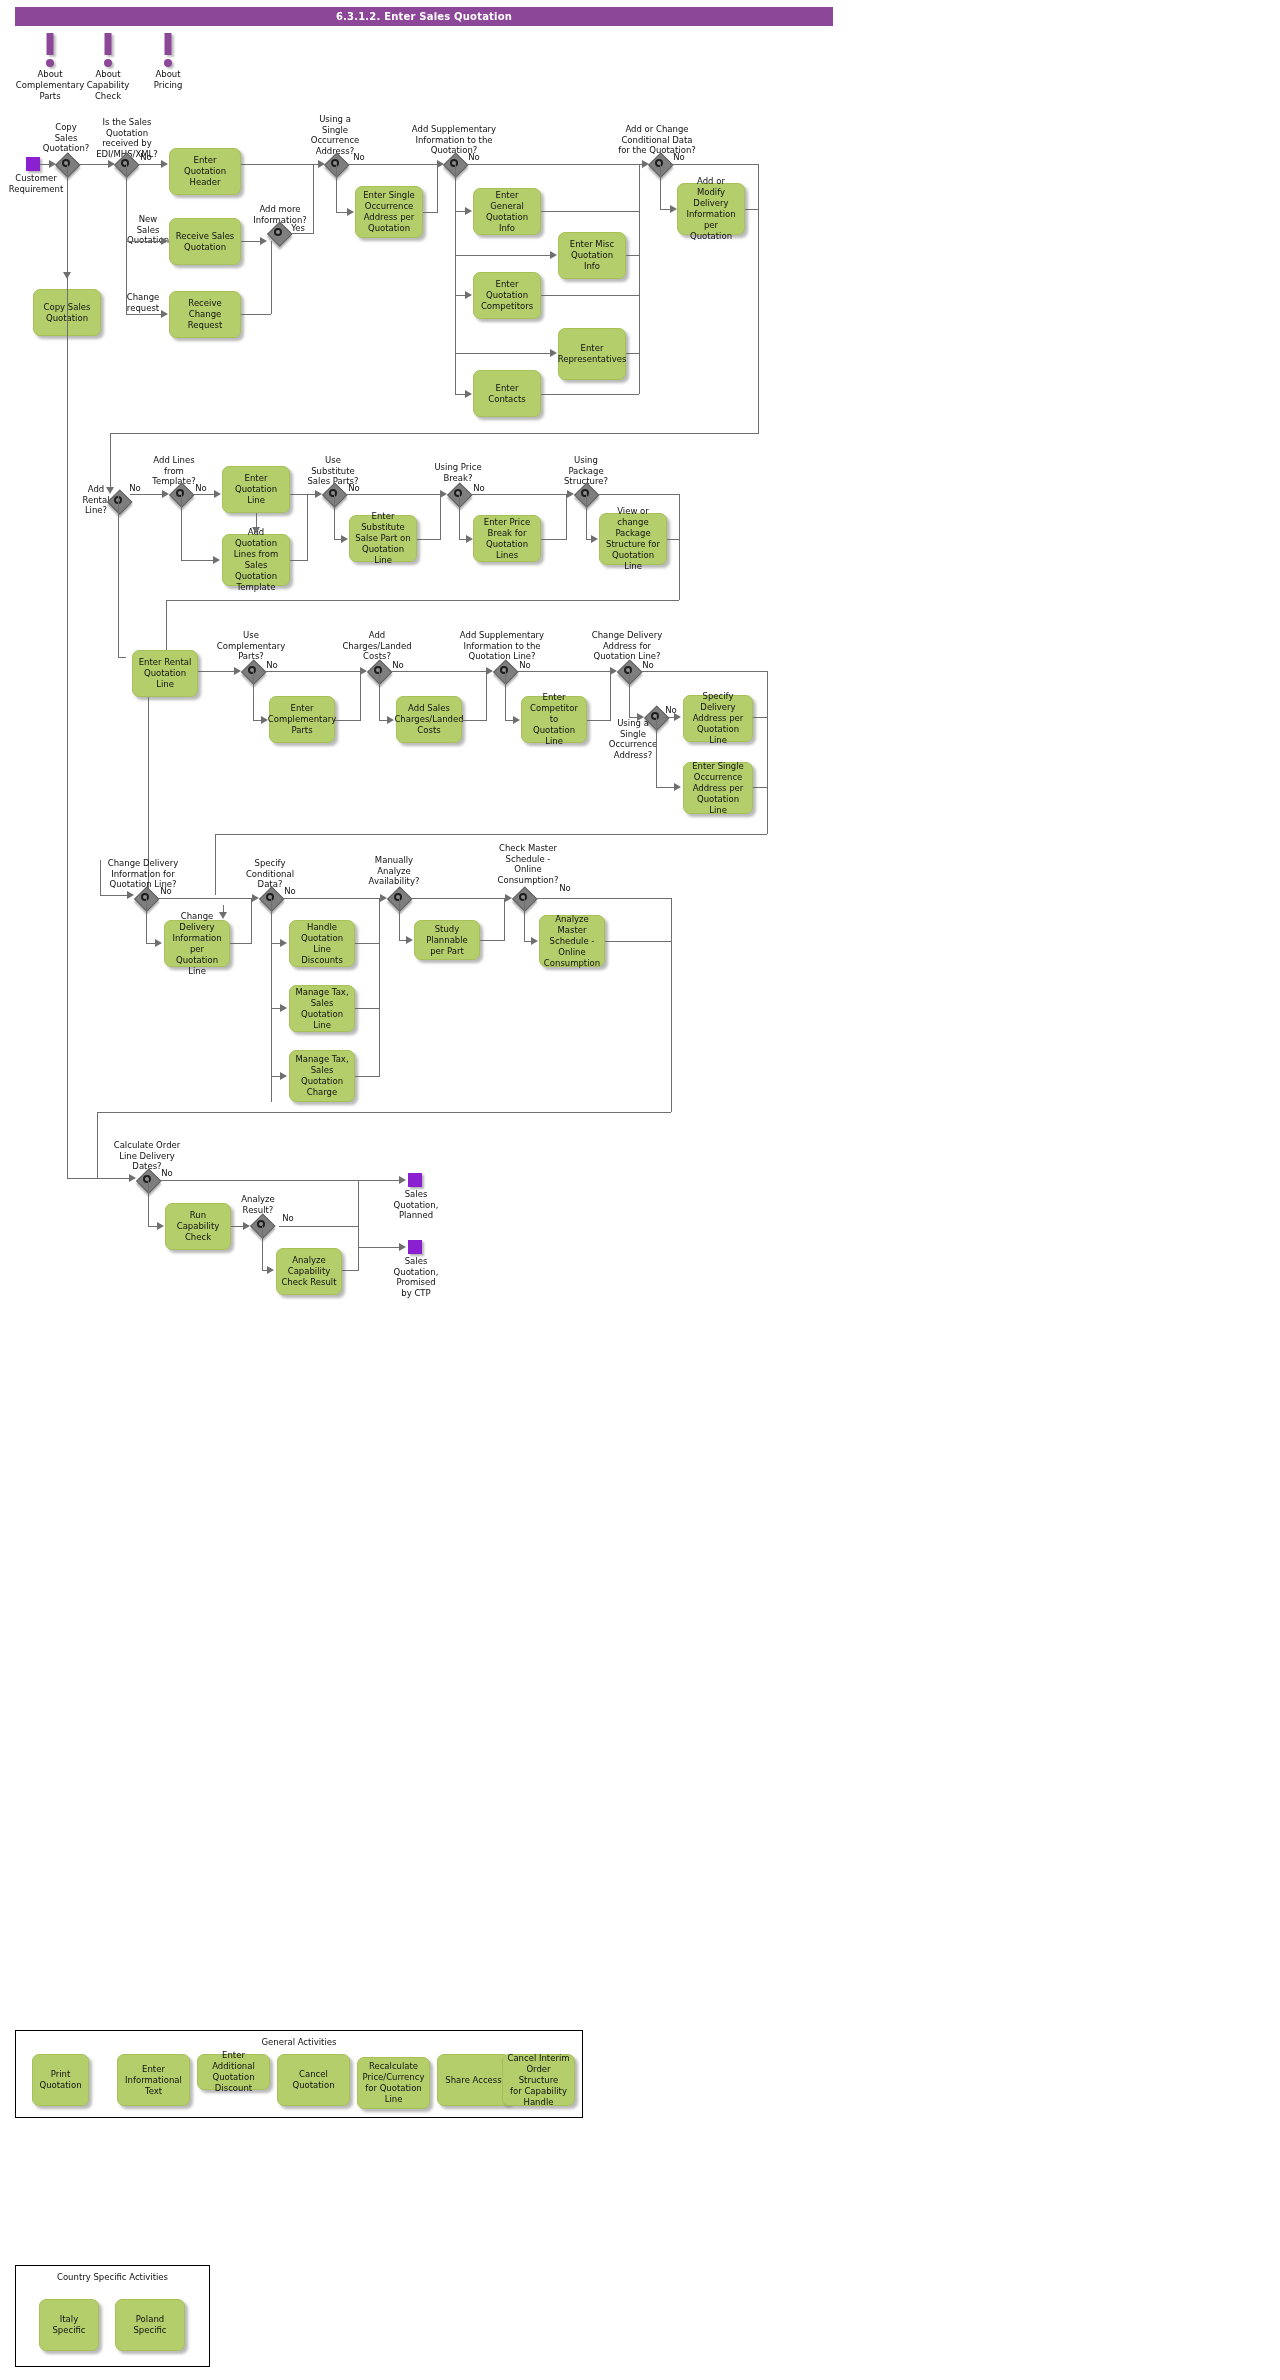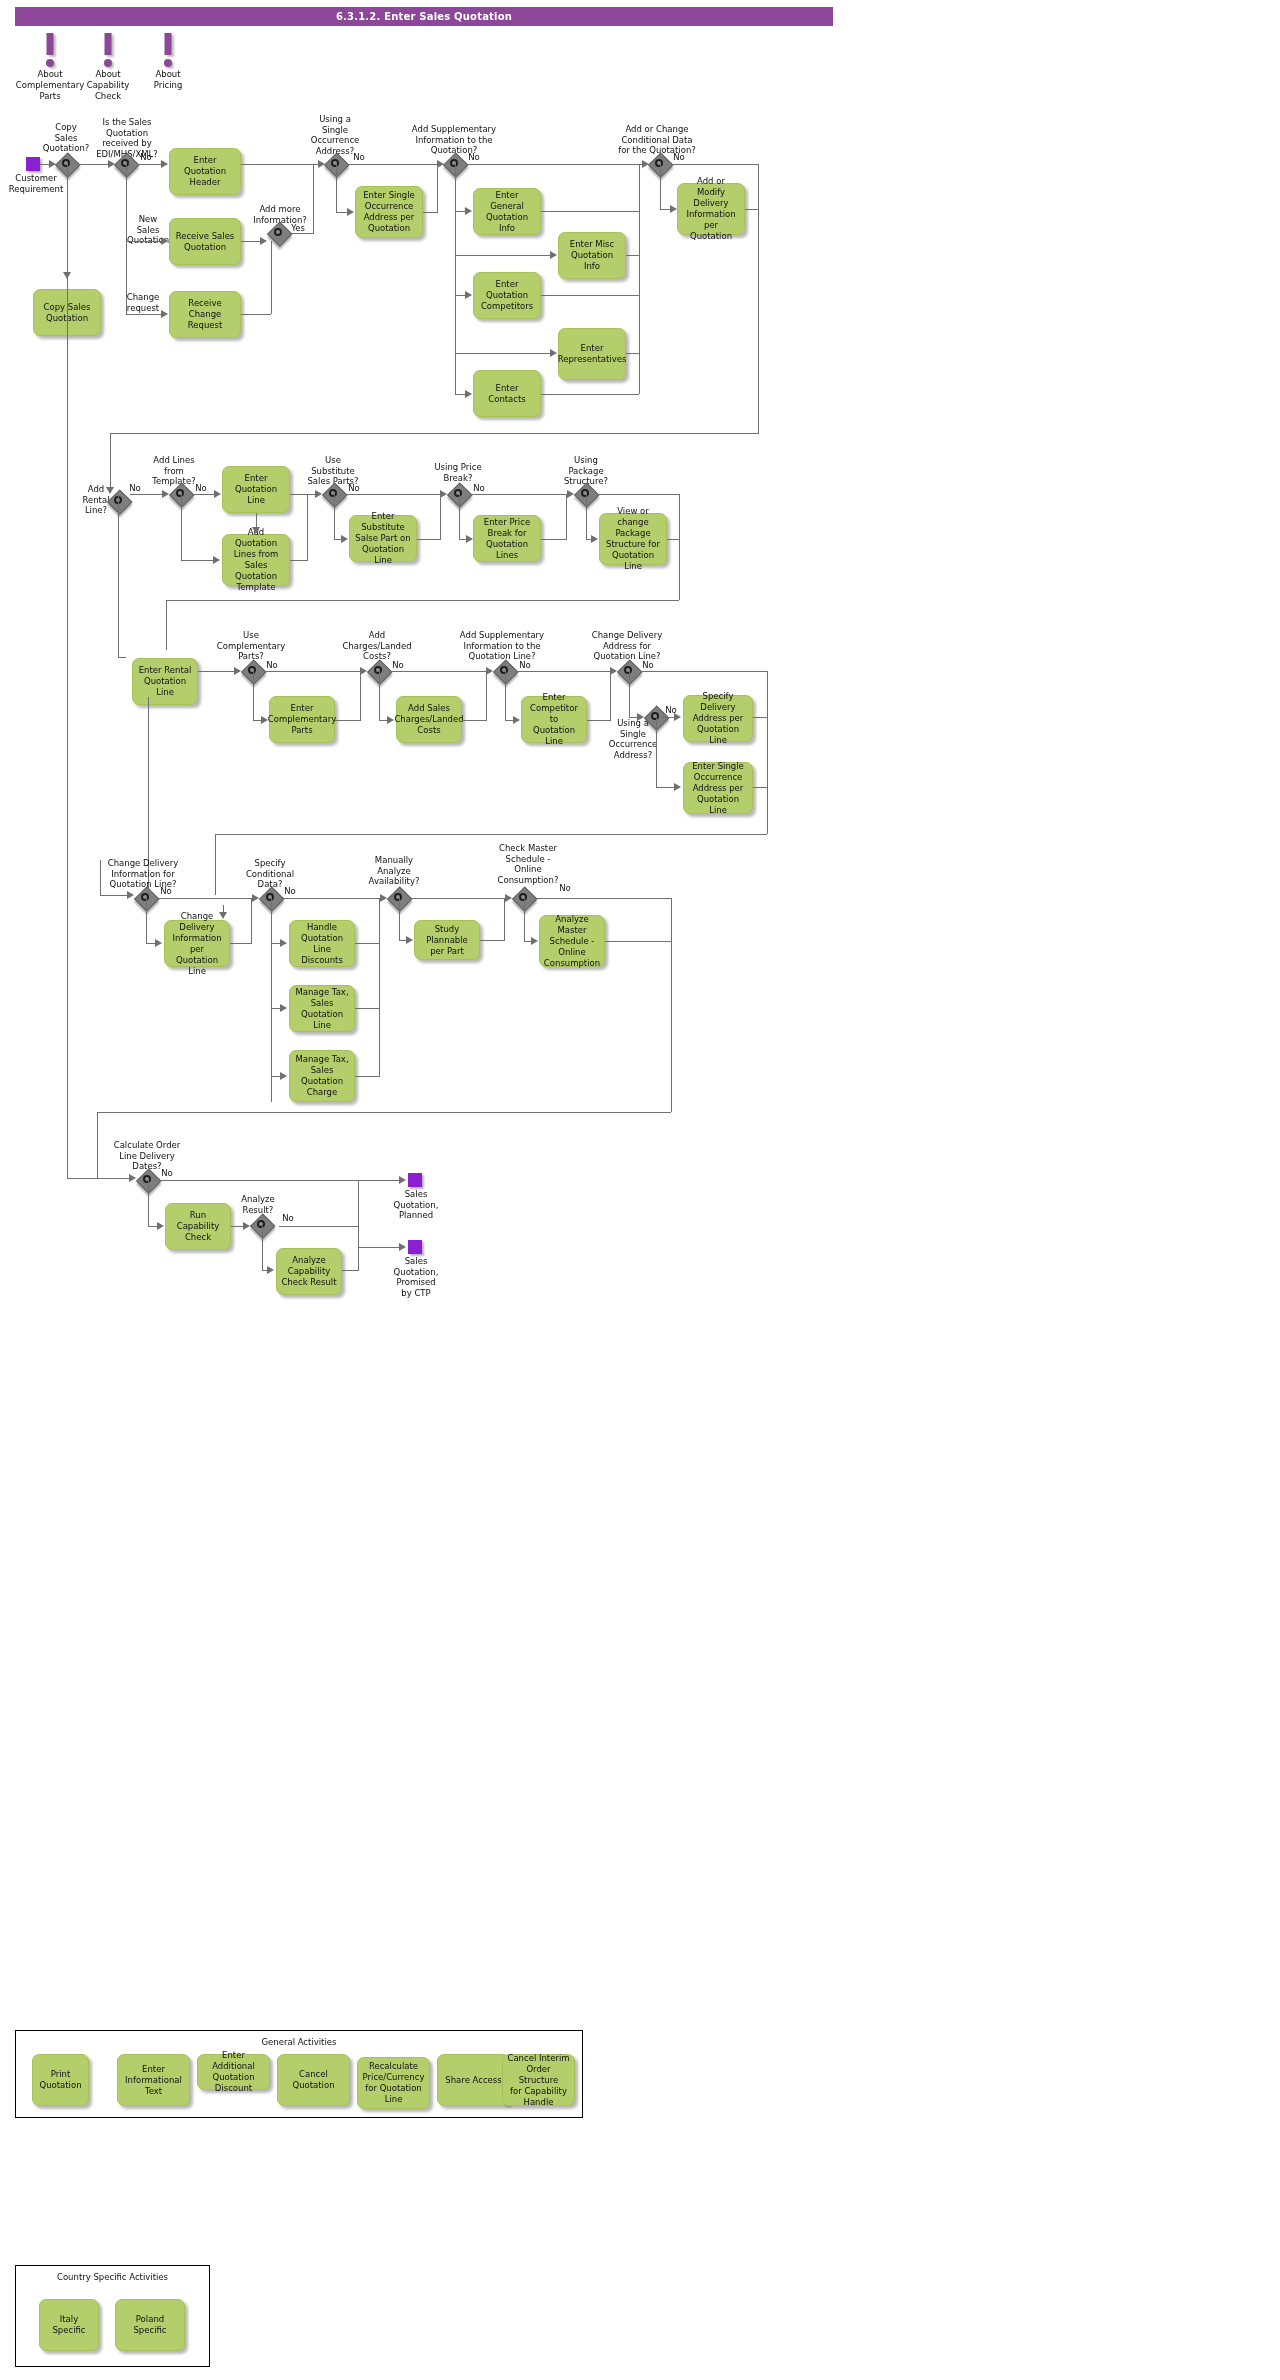--- a/index.html
+++ b/index.html
@@ -348,21 +348,21 @@
   <div class="ar r" style="left:591px;top:535px;"></div>
   <div class="h" style="left:667px;top:539px;width:13px;"></div>
   <div class="v" style="left:679px;top:494px;height:106px;"></div>
   <div class="h" style="left:166px;top:600px;width:513px;"></div>
   <div class="v" style="left:166px;top:600px;height:50px;"></div>
   <div class="h" style="left:166px;top:650px;width:0;"></div>
 
   <div class="v" style="left:118px;top:494px;height:163px;"></div>
   <div class="h" style="left:118px;top:657px;width:8px;"></div>
 
-  <div class="task" style="left:132px;top:650px;width:66px;height:47px;white-space:pre-line;margin-top:8px;">Enter Rental
+  <div class="task" style="left:132px;top:650px;width:66px;height:47px;white-space:pre-line;">Enter Rental
 Quotation Line</div>
 
   <div class="lab" style="left:216px;top:630px;width:70px;white-space:pre-line;">Use
 Complementary
 Parts?</div>
   <div class="gw" style="left:242px;top:660px;">
       <div class="dia"></div>
       <div class="ring"></div>
     </div>
   <div class="lab" style="left:263px;top:660px;width:18px;">No</div>

